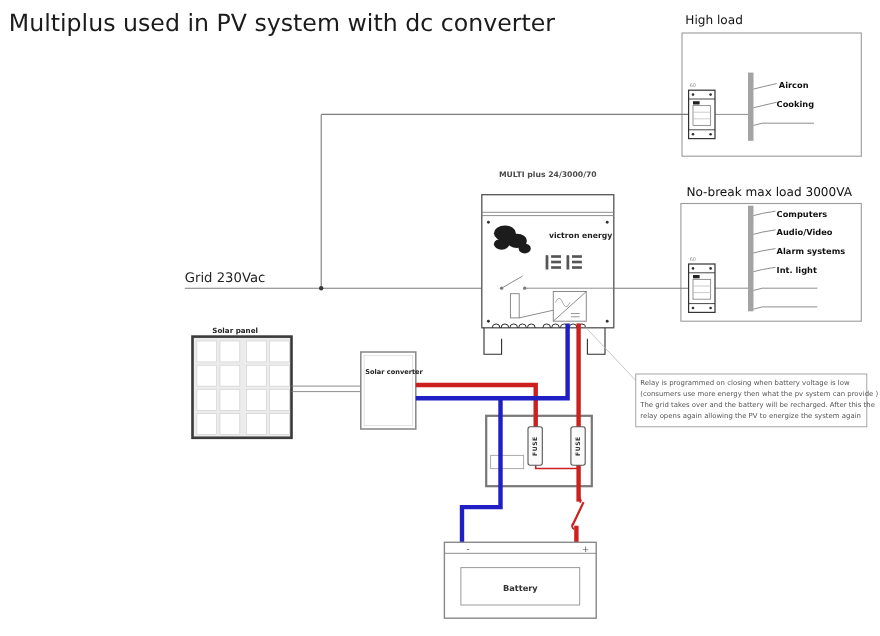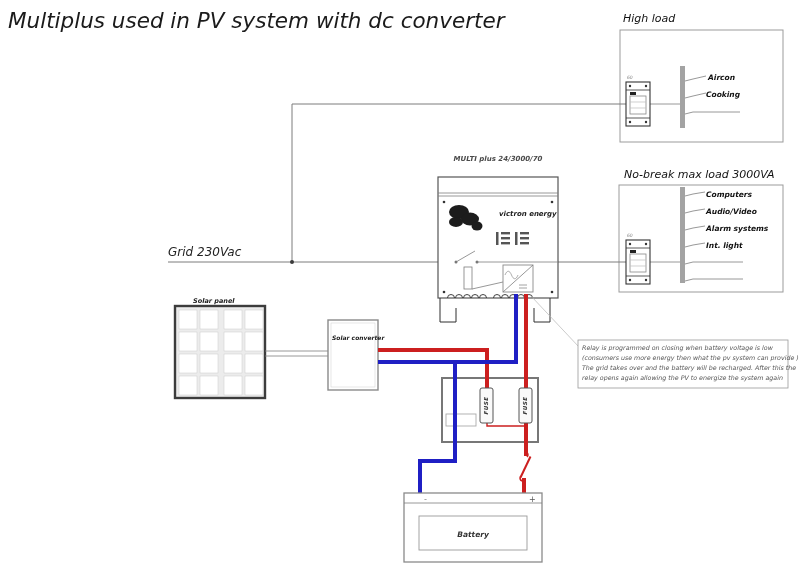--- a/index.html
+++ b/index.html
@@ -1,17 +1,17 @@
 <!DOCTYPE html>
 <html style="--wire-red: #cc1f1f; --wire-blue: #1f1fc4; --line: #7d7d7d; --dark: #2e2e2e; --bus: #a3a3a3; --paper: #ffffff;"><head>
 <meta charset="utf-8">
 <style>
   html,body{margin:0;padding:0;background:#fff;}
   #stage{position:relative;width:800px;height:578px;background:var(--paper,#fff);overflow:hidden;
-         font-family:"DejaVu Sans","Liberation Sans",sans-serif;font-style:italic;}
+         font-family:"DejaVu Sans","Liberation Sans",sans-serif;}
   svg{position:absolute;left:0;top:0;}
   text{fill:#222;}
   .title{font-size:21.5px;font-weight:500;fill:#1b1b1b;}
   .sect{font-size:11px;font-weight:500;fill:#111;}
   .load{font-size:7.5px;font-weight:bold;fill:#111;}
   .tiny{font-size:4.5px;fill:#8a8a8a;}
   .model{font-size:7px;font-weight:600;fill:#4a4a4a;}
   .brand{font-size:7px;font-weight:bold;fill:#1e1e1e;}
   .gridlbl{font-size:12px;fill:#222;}
   .plbl{font-size:6.5px;font-weight:bold;fill:#222;}

